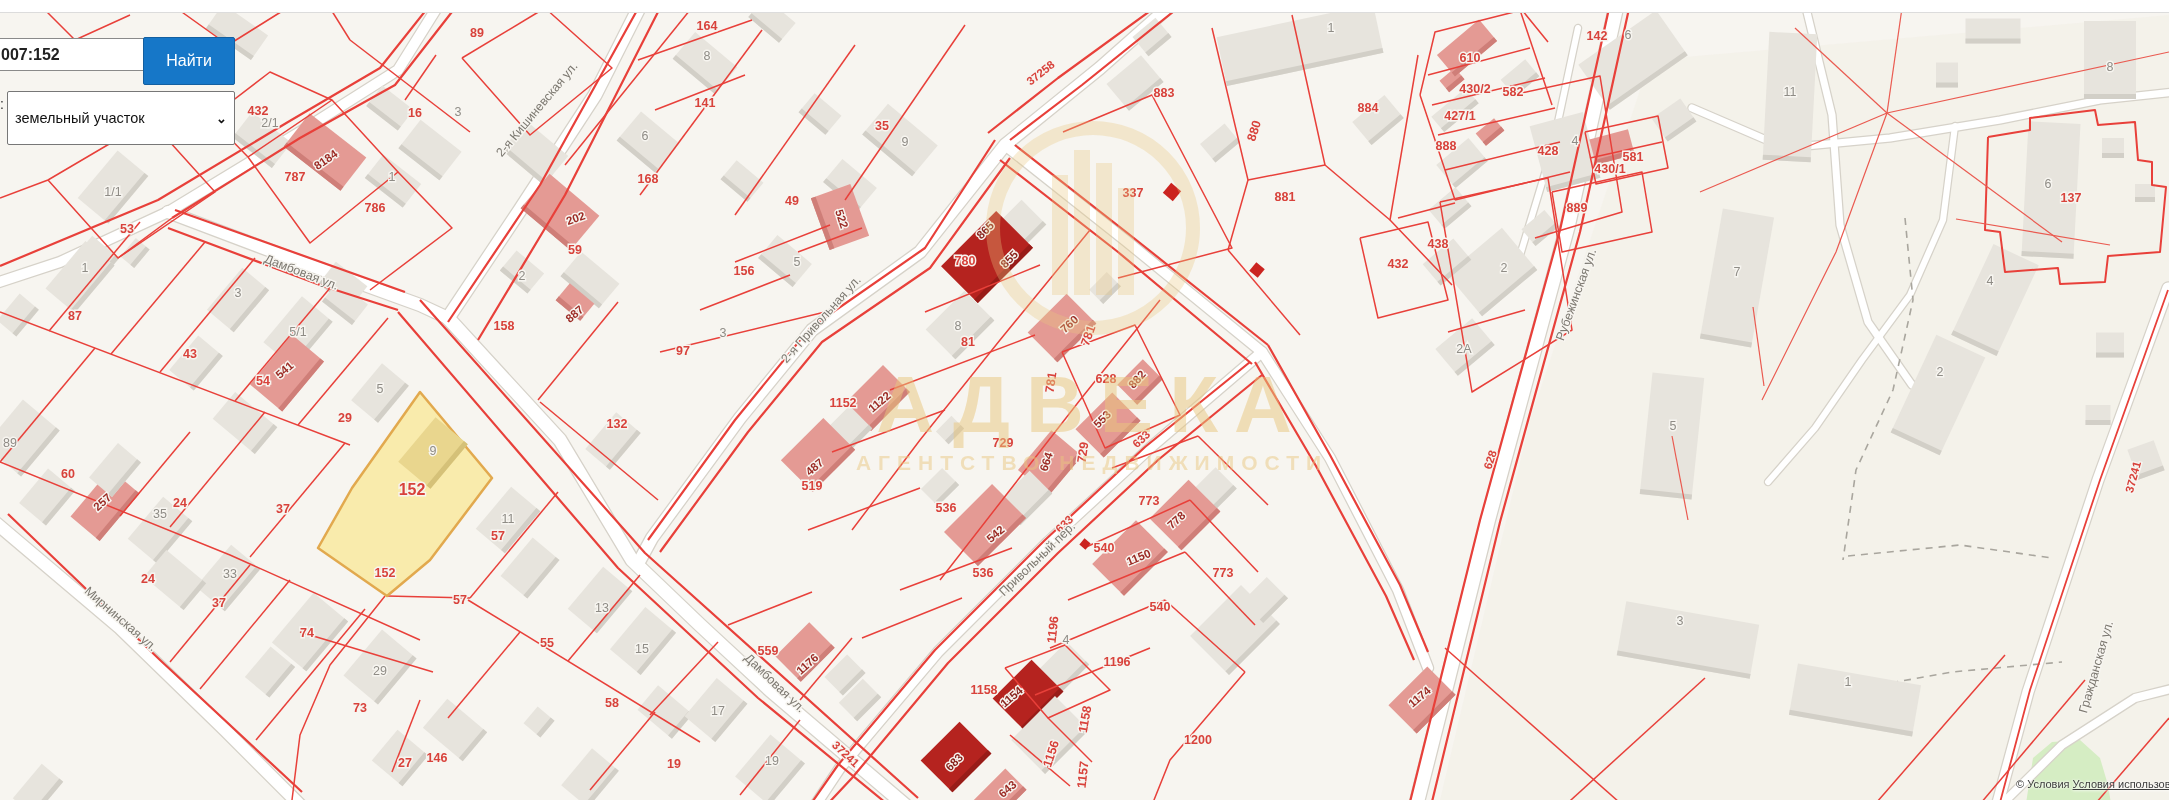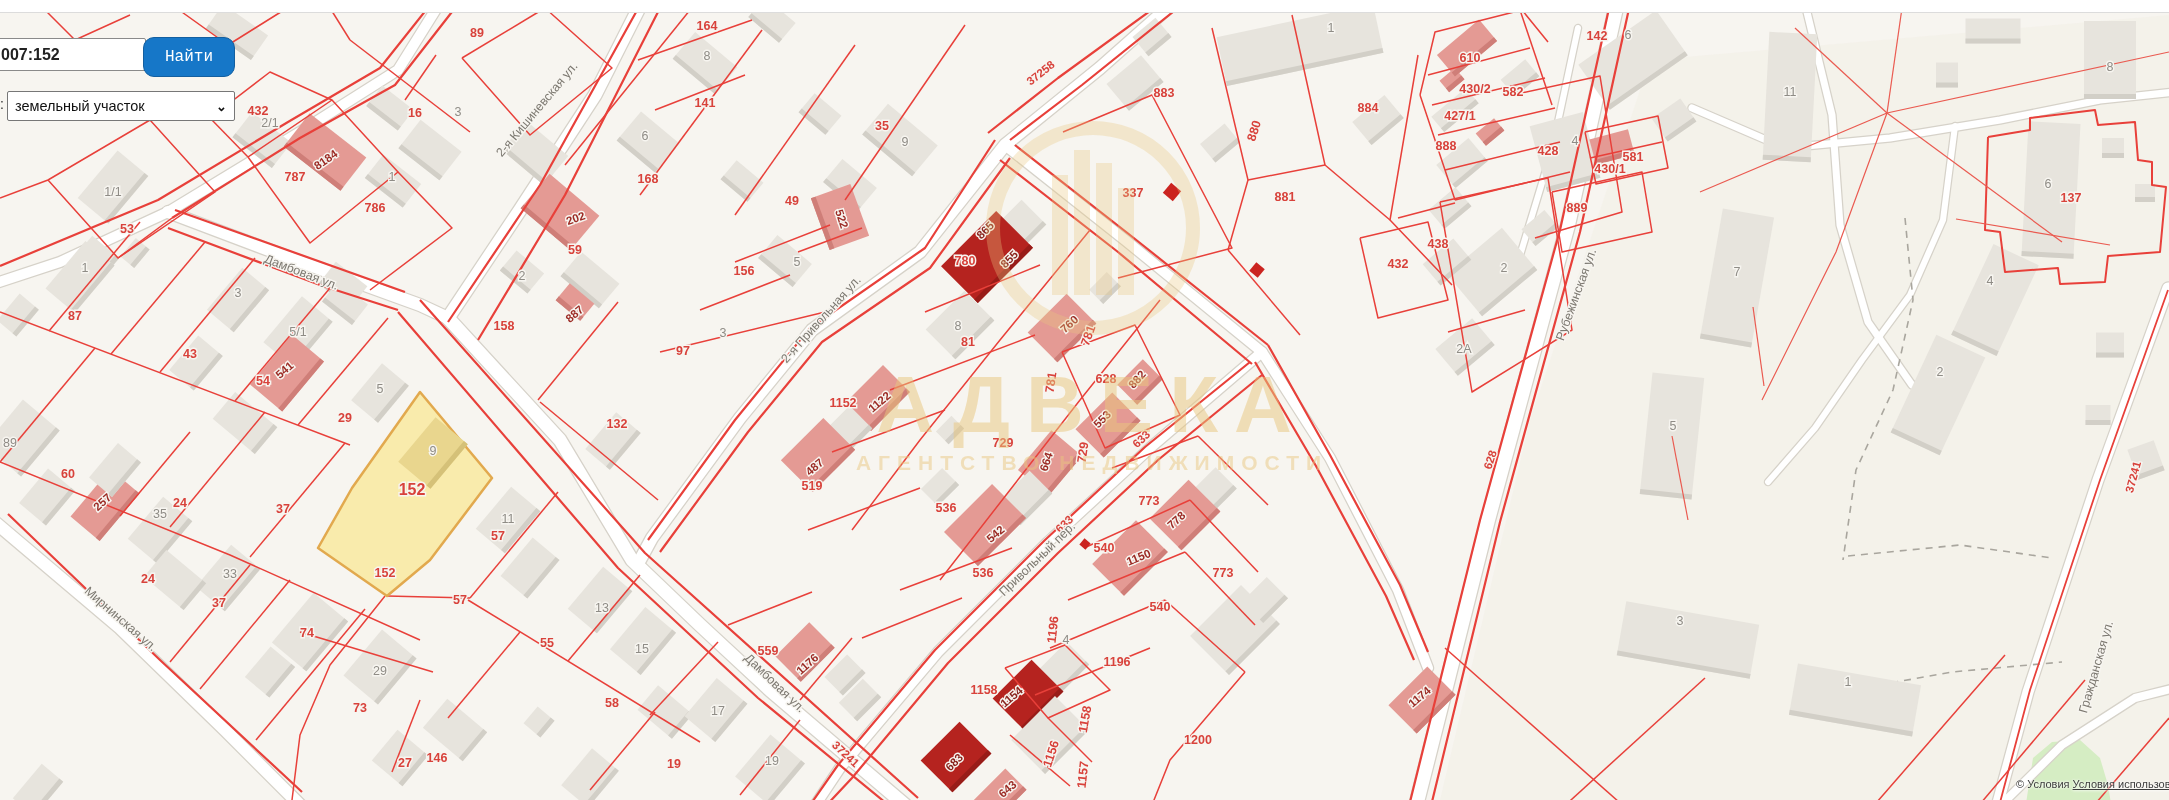--- a/index.html
+++ b/index.html
@@ -2,25 +2,25 @@
 <html><head>
 <meta charset="utf-8">
 <style>
   html,body{margin:0;padding:0;background:#fff;font-family:"Liberation Sans",sans-serif;}
   #stage{position:relative;width:2169px;height:800px;overflow:hidden;background:#f7f5f0;}
   #topbar{position:absolute;left:0;top:0;width:100%;height:12px;background:#ffffff;border-bottom:1px solid #dcdcdc;z-index:5;}
   #mapsvg{position:absolute;left:0;top:0;z-index:1;}
   .ui{position:absolute;z-index:10;}
   #cad-input{left:-4px;top:38px;width:140px;height:31px;border:1px solid #8a8a8a;border-radius:2px;
     font-family:"Liberation Sans",sans-serif;font-size:16px;font-weight:bold;color:#222;padding:0 4px;background:#fff;}
-  #find-btn{left:143px;top:37px;width:92px;height:40px;background:#1677c8;border:1px solid #135fa0;border-radius:11px;
-    color:#fff;font-size:16px;font-family:Liberation Mono, monospace;cursor:pointer;}
+  #find-btn{left:143px;top:37px;width:92px;height:48px;background:#1677c8;border:1px solid #135fa0;border-radius:2px;
+    color:#fff;font-size:16px;font-family:Liberation Sans, sans-serif;cursor:pointer;}
   #type-colon{left:0;top:96px;font-size:14px;color:#333;}
   #type-select{left:7px;top:91px;width:212px;height:28px;background:#fff;border:1px solid #777;border-radius:2px;
-    display:flex;align-items:center;justify-content:space-between;padding:0 7px;font-size:14.5px;color:#111;cursor:pointer;}
+    display:flex;align-items:center;justify-content:space-between;padding:12px 7px;font-size:14.5px;color:#111;cursor:pointer;}
   #type-select .chev{font-size:13px;color:#111;font-weight:bold;}
   #attrib{left:2016px;top:778px;font-size:11px;color:#3c3c3c;white-space:nowrap;z-index:9;
     text-shadow:0 0 3px #fff,0 0 3px #fff;}
   #attrib a{color:#3c3c3c;text-decoration:underline;}
 </style>
 </head>
 <body>
 
 <div id="stage">
   <div id="topbar"></div>

